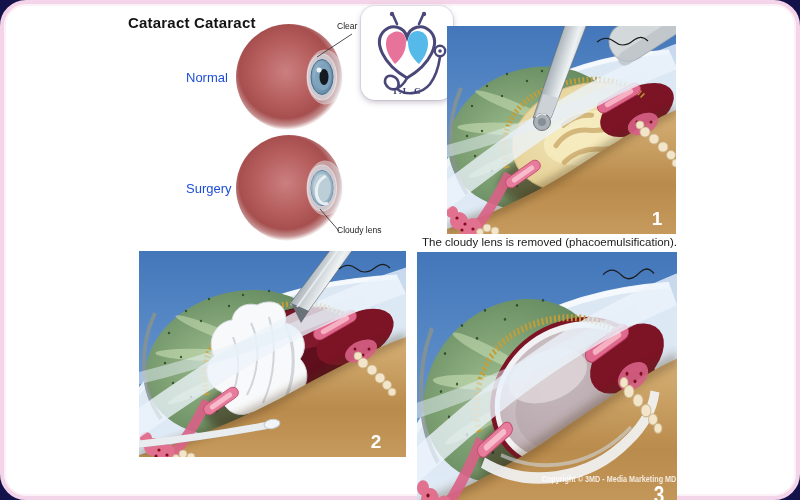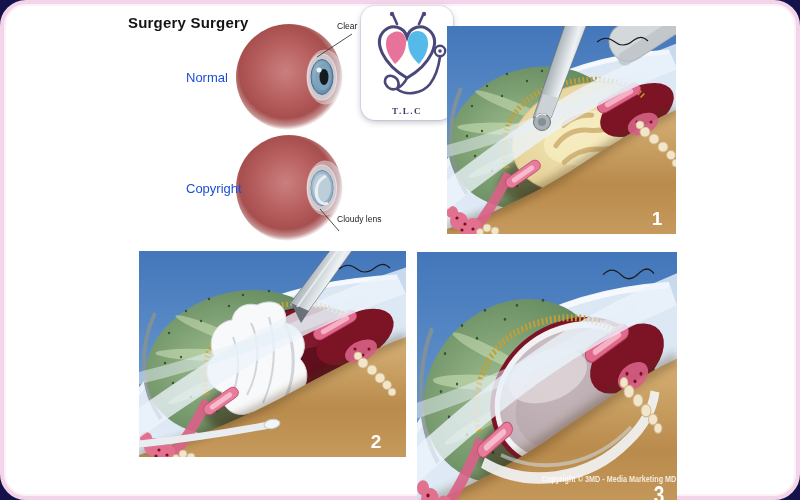--- a/index.html
+++ b/index.html
@@ -15,39 +15,39 @@
   }
   .abs{position:absolute;}
   .title{
     left:124px;top:10px;font-size:15px;font-weight:bold;color:#141414;
     letter-spacing:.2px;
   }
   .eyelabel{font-size:13px;color:#1d4ed8;}
   .callout{font-size:8.5px;color:#1b1b1b;}
   .caption{font-size:11.5px;color:#1a1a1a;line-height:1.35;}
   .logo{
-    left:357px;top:2px;width:92px;height:114px;background:#ffffff;
+    left:357px;top:2px;width:92px;height:94px;background:#ffffff;
     border-radius:14px;box-shadow:0 2px 6px rgba(90,70,110,.35),0 0 0 1px #ececf2;font-family:Liberation Serif, serif;
   }
   .logo-text{
     position:absolute;left:0;right:0;bottom:4px;text-align:center;
     font-size:9px;font-weight:bold;color:#3f3d70;letter-spacing:1.5px;
   }
   .panel{overflow:hidden;}
   .panel svg{display:block;width:100%;height:100%;}
   svg text{font-family:"Liberation Sans",sans-serif;}
   .panel-num{font-size:19px;font-weight:bold;fill:#ffffff;}
   .copyright{font-size:7.2px;font-weight:bold;fill:rgba(255,255,255,.82);}
 </style>
 </head>
 <body>
 
 <div class="card">
 
-  <span class="abs title">Surgery Surgery</span>
+  <span class="abs title">Cataract Cataract</span>
 
   <svg class="abs" style="left:130px;top:0;width:325px;height:245px" viewBox="0 0 325 245">
     <defs>
       <radialGradient id="eyeGrad" cx="47%" cy="45%" r="55%">
         <stop offset="0%" stop-color="#cb7f7f"></stop>
         <stop offset="50%" stop-color="#b75f5f"></stop>
         <stop offset="80%" stop-color="#a74f4f"></stop>
         <stop offset="92%" stop-color="rgba(160,72,72,.6)"></stop>
         <stop offset="100%" stop-color="rgba(160,72,72,0)"></stop>
       </radialGradient>
@@ -75,23 +75,23 @@
       <ellipse cx="33" cy="0" rx="9" ry="14" fill="#c3d2da"></ellipse>
       <ellipse cx="33" cy="0" rx="11" ry="17" fill="#b7cad5" opacity=".55"></ellipse>
       <path d="M 37 -12 C 29 -8 26 0 28 9 C 30 15 35 17 39 15" stroke="#eff4f7" stroke-width="3" fill="none" opacity=".9"></path>
     </g>
 
     <path d="M 218 30 L 183 53" stroke="#3a3a3a" stroke-width=".9"></path>
     <path d="M 186 205 L 205 227" stroke="#3a3a3a" stroke-width=".9"></path>
   </svg>
 
   <span class="abs eyelabel" style="left:182px;top:66px">Normal</span>
-  <span class="abs eyelabel" style="left:182px;top:177px">Copyright</span>
+  <span class="abs eyelabel" style="left:182px;top:177px">Surgery</span>
   <span class="abs callout" style="left:333px;top:17px">Clear lens</span>
-  <span class="abs callout" style="left:333px;top:210px">Cloudy lens</span>
+  <span class="abs callout" style="left:333px;top:221px">Cloudy lens</span>
 
   <div class="abs logo">
     <svg style="position:absolute;inset:0" viewBox="0 0 92 94">
 
       <path d="M 31 27 C 39 23 45 28 45 36 C 45 45 41 52 34 58 C 29 52 25 45 25 38 C 25 32 27 29 31 27 Z" fill="#e8739a"></path>
       <path d="M 61 26 C 53 23 47 28 47 36 C 47 45 51 52 58 58 C 63 52 67 45 67 38 C 67 32 65 28 61 26 Z" fill="#55b9e9"></path>
 
       <path d="M 46 72 C 22 58 12 36 23 25 C 31 17 43 21 46 31 C 49 21 61 17 69 25 C 80 36 70 58 46 72 Z" fill="none" stroke="#4a4878" stroke-width="3"></path>
 
       <path d="M 46 72 C 42 80 34 86 28 82 C 21 77 24 68 31 70 C 38 72 39 79 36 83 C 45 90 61 88 69 78 C 75 70 78 58 79 51" fill="none" stroke="#4a4878" stroke-width="2.6" stroke-linecap="round"></path>
@@ -221,20 +221,21 @@
         <path d="M 121 -10 L 143 -10 L 104 92 L 86 92 Z" fill="url(#steel1)" stroke="#5f676e" stroke-width=".6"></path>
         <path d="M 96 68 L 112 72 L 102 94 L 88 92 Z" fill="#ccd2d6"></path>
         <circle cx="95" cy="96" r="8.5" fill="#aab1b7" stroke="#6d757c"></circle>
         <circle cx="95" cy="96" r="4" fill="#878f96"></circle>
         <path d="M 89 91 A 8 8 0 0 1 99 89" stroke="#e8ecee" stroke-width="1.5" fill="none"></path>
       </g>
       <path d="M 150 16 c 7 -6 13 -4 18 0 c 6 5 13 3 19 -2 c 5 -4 10 -3 14 1" stroke="#1c1c1c" stroke-width="1.1" fill="none"></path>
       <text class="panel-num" x="210" y="199" text-anchor="middle">1</text>
     </svg>
   </div>
+  <div class="abs caption" style="left:418px;top:231px;width:290px">The cloudy lens is removed (phacoemulsification).</div>
 
   <div class="abs panel" style="left:135px;top:247px;width:267px;height:206px">
     <svg viewBox="0 0 267 206" preserveAspectRatio="none">
       <defs>
         <linearGradient id="sky2" x1="0" y1="0" x2="0" y2="1">
           <stop offset="0%" stop-color="#4377ba"></stop>
             <stop offset="100%" stop-color="#7aa6d9"></stop>
         </linearGradient>
         <radialGradient id="iris2" cx="40%" cy="45%" r="70%">
           <stop offset="0%" stop-color="#9cbb8c"></stop>

